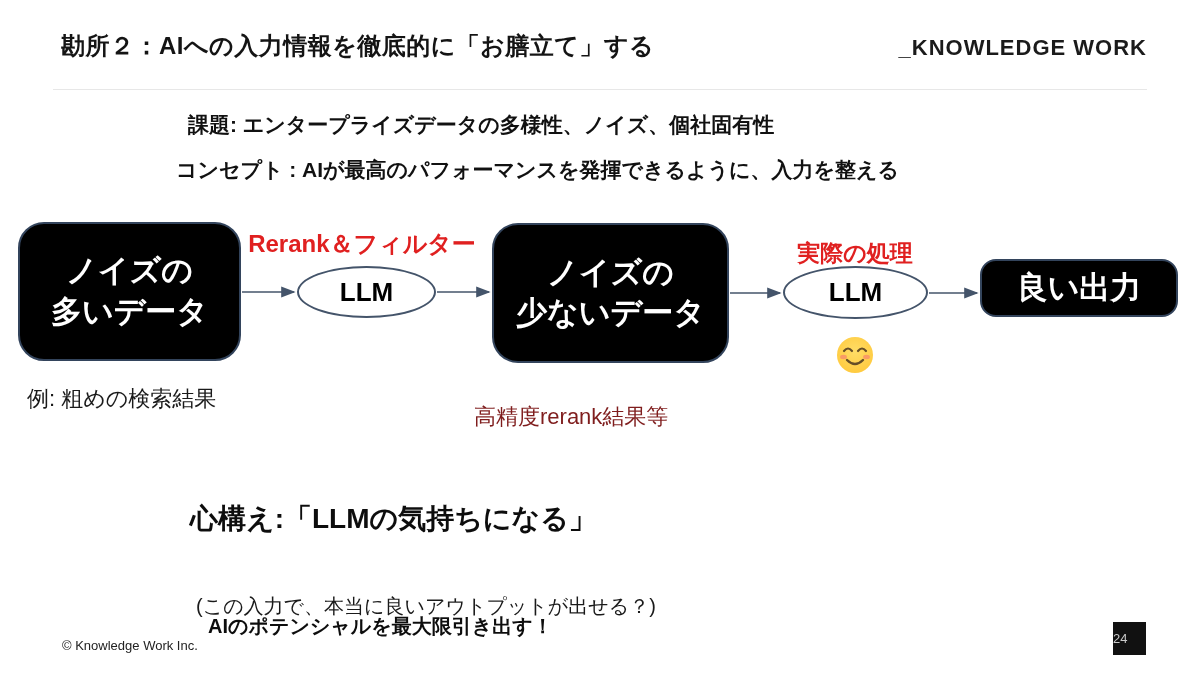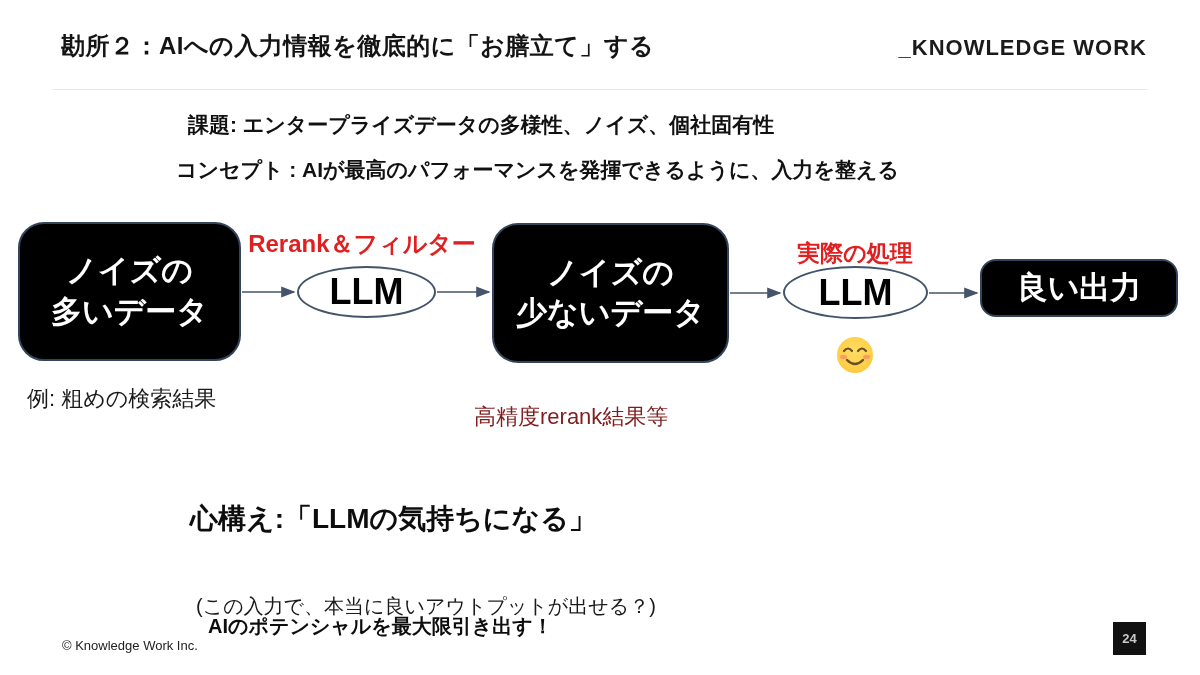--- a/index.html
+++ b/index.html
@@ -21,40 +21,40 @@
     color:#fff;font-weight:bold;font-size:31px;line-height:1.3;
     display:flex;flex-direction:column;align-items:center;justify-content:center;text-align:center;
     box-sizing:border-box;
   }
   .box-noisy{left:18px;top:222px;width:223px;height:139px;}
   .box-clean{left:492px;top:223px;width:237px;height:140px;}
   .box-output{left:980px;top:259px;width:198px;height:58px;border-radius:16px;}
   .ellipse{
     background:#fff;border:2px solid #44546A;border-radius:50%;
     display:flex;align-items:center;justify-content:center;
-    font-weight:bold;font-size:36px;color:#000;box-sizing:border-box;
+    font-weight:bold;font-size:26px;color:#000;box-sizing:border-box;
   }
   .ellipse-1{left:297px;top:266px;width:139px;height:52px;}
   .ellipse-2{left:783px;top:266px;width:145px;height:53px;}
   .red-label{color:#E02020;font-weight:bold;text-align:center;white-space:nowrap;}
   .red-label-1{left:247px;top:228px;width:230px;font-size:24px;}
   .red-label-2{left:775px;top:238px;width:160px;font-size:23px;}
   .arrow-layer{left:0;top:0;width:1200px;height:675px;pointer-events:none;}
   .emoji{left:835px;top:335px;width:40px;height:40px;}
   .example-left{left:27px;top:384px;font-size:22px;color:#1a1a1a;white-space:nowrap;}
   .example-middle{left:474px;top:402px;font-size:22px;color:#7f1d1d;white-space:nowrap;}
   
   .takeaway-heading{left:190px;top:500px;font-size:28px;font-weight:bold;color:#0d0d0d;white-space:nowrap;}
   .takeaway-question{left:196px;top:562px;font-size:20px;color:#1a1a1a;white-space:nowrap;margin-top:31px;}
   .takeaway-conclusion{left:189px;top:613px;font-size:20px;font-weight:bold;color:#0d0d0d;white-space:nowrap;margin-left:19px;}
   
   .copyright{left:62px;top:638px;font-size:13px;color:#222;}
   .page-badge{
     left:1113px;top:622px;width:33px;height:33px;background:#111;color:#c9c9c9;
-    display:flex;align-items:center;justify-content:center;font-size:13px;font-weight:bold;
+    display:flex;align-items:center;font-size:13px;
   }
 </style>
 </head>
 <body>
 
 <div class="slide">
 
   <div class="abs title">勘所２：AIへの入力情報を徹底的に「お膳立て」する</div>
   <div class="abs logo">_KNOWLEDGE WORK</div>
   <div class="abs divider"></div>

